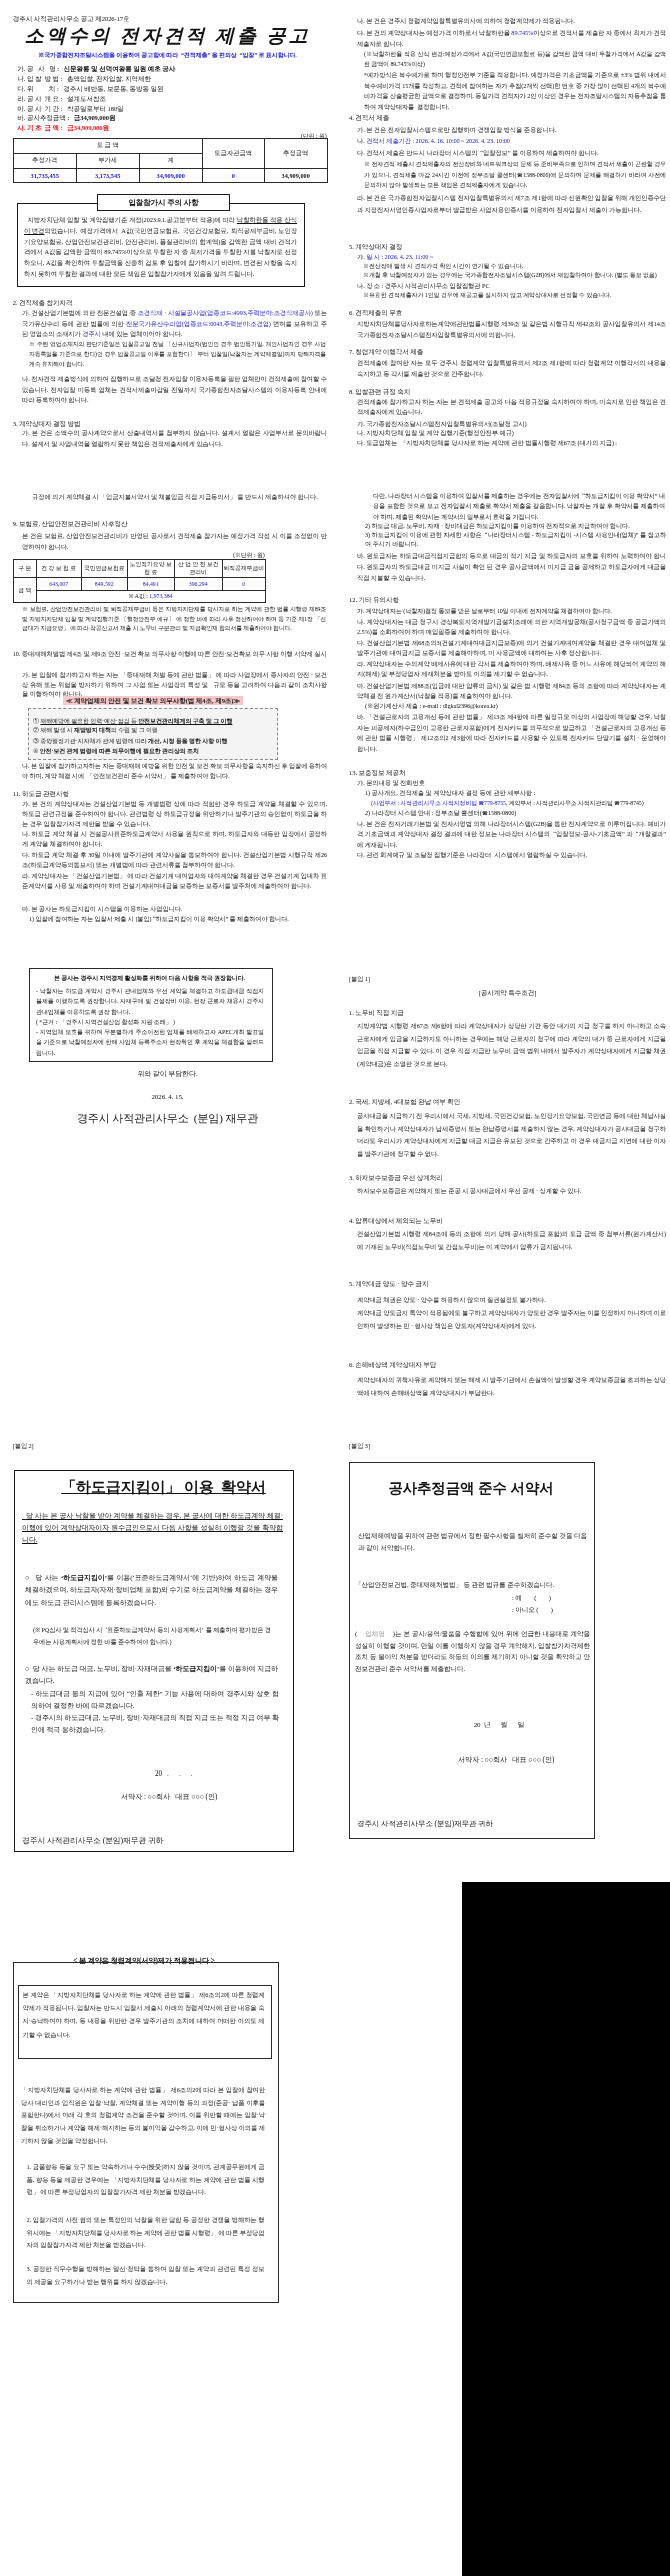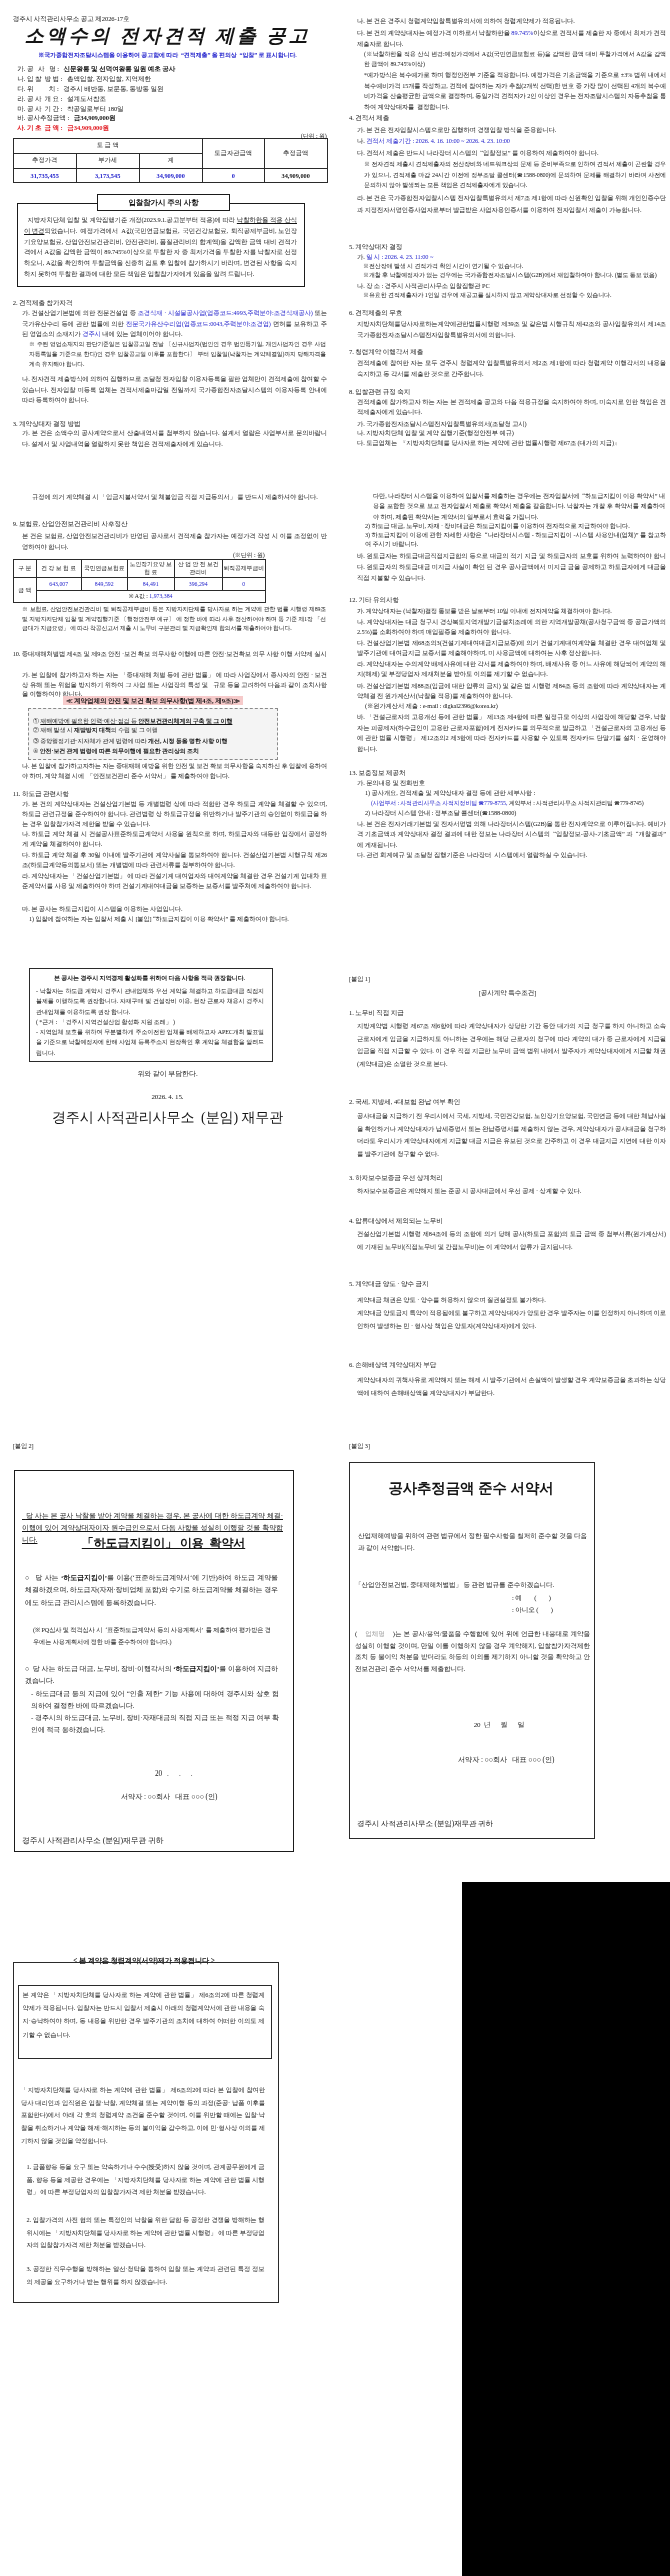--- a/index.html
+++ b/index.html
@@ -142,28 +142,28 @@
     <div class="blk j" style="left: 22px; top: 871px; width: 305px; line-height: 10px;"><span>라. 계약상대자는 「건설산업기본법」 에 따라 건설기계 대여업자와 대여계약을 체결한 경우 건설기계 임대차 표준계약서를 사용 및 제출하여야 하며 건설기계대여대금을 보증하는 보증서를 발주처에 제출하여야 합니다.</span></div>
     <div class="blk " style="left: 22px; top: 904px;"><span>마. 본 공사는 하도급지킴이 시스템을 이용하는 사업입니다.</span></div>
     <div class="blk j" style="left: 29px; top: 914px; width: 298px; font-size: 6.2px; line-height: 9.8px;"><span>1) 입찰에 참여하는 자는 입찰서 제출 시 [붙임] “하도급지킴이 이용 확약서” 를 제출하여야 합니다.</span></div>
     <div class="blk bx1" style="left: 29px; top: 968px; width: 242px; height: 92px;"></div>
     <div class="blk c" style="left: 33px; top: 973px; width: 233px; font-size: 6px;"><span class="b">본 공사는 경주시 지역경제 활성화를 위하여 다음 사항을 적극 권장합니다.</span></div>
     <div class="blk j" style="left: 36px; top: 986px; width: 228px; font-size: 6px; line-height: 10.4px;"><span>- 낙찰자는 하도급 계약시 경주시 관내업체와 우선 계약을 체결하고 하도급대금 직접지불제를 이행하도록 권장합니다. 자재구매 및 건설장비 이용, 현장 근로자 채용시 경주시 관내업체를 이용하도록 권장 합니다.</span></div>
     <div class="blk " style="left: 36px; top: 1017px; width: 228px; font-size: 6px; line-height: 10.4px;"><span>( *근거 :  「경주시 지역건설산업 활성화 지원 조례」 )</span></div>
     <div class="blk j" style="left: 36px; top: 1027px; width: 228px; font-size: 6px; line-height: 10.4px;"><span>- 지역업체 보호를 위하여 무분별하게 주소이전한 업체를 배제하고자 APEC개최 발표일을 기준으로 낙찰예정자에 한해 사업체 등록주소지 현장확인 후 계약을 체결함을 알려드립니다.</span></div>
     <div class="blk c" style="left: 0px; top: 1069px; width: 335px; font-size: 7px;"><span>위와 같이 부담한다.</span></div>
     <div class="blk c" style="left: 0px; top: 1092px; width: 335px; font-size: 7px;"><span>2026. 4. 15.</span></div>
-    <div class="blk c" style="left: 0px; top: 1111px; width: 335px; font-size: 14px; line-height: 14px;"><span>경주시 사적관리사무소  (분임) 재무관</span></div>
+    <div class="blk c" style="left: 0px; top: 1111px; width: 335px; font-size: 11px; line-height: 14px;"><span>경주시 사적관리사무소  (분임) 재무관</span></div>
     <div class="blk " style="left: 12.7px; top: 1441px;"><span>[붙임 2]</span></div>
     <div class="blk bx2" style="left: 14px; top: 1470px; width: 278px; height: 380px;"></div>
-    <div class="blk c" style="left: 14px; top: 1536px; width: 299px; font-size: 12px; line-height: 14px;"><span class="bu">「하도급지킴이」 이용  확약서</span></div>
+    <div class="blk c" style="left: 14px; top: 1480px; width: 299px; font-size: 15px; line-height: 14px;"><span class="bu">「하도급지킴이」 이용  확약서</span></div>
     <div class="blk j" style="left: 22px; top: 1510px; width: 261px; font-size: 7px; line-height: 12px; text-decoration: underline;"><span>  당 사는 본 공사 낙찰을 받아 계약을 체결하는 경우, 본 공사에 대한 하도급계약 체결·이행에 있어 계약상대자이자 원수급인으로서 다음 사항을 성실히 이행할 것을 확약합니다.</span></div>
     <div class="blk j" style="left: 25px; top: 1572px; width: 253px; font-size: 7px; line-height: 12.4px;"><span>○  당 사는 </span><span class="b">‘하도급지킴이’</span><span>를 이용(‘표준하도급계약서‘에 기반)하여 하도급 계약을 체결하겠으며, 하도급자(자재·장비업체 포함)와 수기로 하도급계약을 체결하는 경우에도 하도급 관리시스템에 등록하겠습니다.</span></div>
     <div class="blk " style="left: 33px; top: 1624px; width: 242px; font-size: 6.2px; line-height: 12px;"><span>(※ PQ심사 및 적격심사 시  ‘표준하도급계약서 등의 사용계획서’  를 제출하여 평가받은 경우에는 사용계획서에 정한 바를 준수하여야 합니다.)</span></div>
-    <div class="blk j" style="left: 25px; top: 1663px; width: 253px; font-size: 7px; line-height: 12.4px;"><span>○  당 사는 하도급 대금, 노무비, 장비·이행각서의 </span><span class="b">‘하도급지킴이’</span><span>를 이용하여 지급하겠습니다.</span></div>
+    <div class="blk j" style="left: 25px; top: 1663px; width: 253px; font-size: 7px; line-height: 12.4px;"><span>○  당 사는 하도급 대금, 노무비, 장비·자재대금을 </span><span class="b">‘하도급지킴이’</span><span>를 이용하여 지급하겠습니다.</span></div>
     <div class="blk j" style="left: 31px; top: 1688px; width: 248px; font-size: 7px; line-height: 12px;"><span>- 하도급대금 등의 지급에 있어 “인출 제한” 기능 사용에 대하여 경주시와 상호 협의하여 결정한 바에 따르겠습니다.</span></div>
     <div class="blk j" style="left: 31px; top: 1712px; width: 248px; font-size: 7px; line-height: 12px;"><span>- 경주시의 하도급대금, 노무비, 장비·자재대금의 직접 지급 또는 적정 지급 여부 확인에 적극 응하겠습니다.</span></div>
     <div class="blk " style="left: 155px; top: 1769px; font-size: 7.2px;"><span>20   .      .      .</span></div>
     <div class="blk " style="left: 121px; top: 1792px; font-size: 7.2px;"><span>서약자 : ○○회사   대표 ○○○ (인)</span></div>
     <div class="blk " style="left: 22px; top: 1836px; font-size: 7.8px;"><span>경주시 사적관리사무소 (분임)재무관 귀하</span></div>
     <div class="blk c bg" style="left: 23px; top: 1956px; width: 242px; font-size: 7.2px;"><span class="b">&lt; 본 계약은 청렴계약(서약)제가 적용됩니다 &gt;</span></div>
     <div class="blk bx1" style="left: 12.7px; top: 1962px; width: 264px; height: 339px;"></div>
     <div class="blk bx1" style="left: 18px; top: 1985px; width: 252px; height: 72px;"></div>
     <div class="blk j" style="left: 22.5px; top: 1988px; width: 242px; line-height: 13.2px;"><span>본 계약은 「지방자치단체를 당사자로 하는 계약에 관한 법률」 제6조의2에 따른 청렴계약제가 적용됩니다. 입찰자는 반드시 입찰서 제출시 아래의 청렴계약서에 관한 내용을 숙지·승낙하여야 하며, 동 내용을 위반한 경우 발주기관의 조치에 대하여 어떠한 이의도 제기할 수 없습니다.</span></div>
     <div class="blk j" style="left: 21px; top: 2084px; width: 244px; line-height: 12.7px;"><span>「지방자치단체를 당사자로 하는 계약에 관한 법률」 제6조의2에 따라 본 입찰에 참여한 당사 대리인과 임직원은 입찰·낙찰, 계약체결 또는 계약이행 등의 과정(준공· 납품 이후를 포함한다)에서 아래 각 호의 청렴계약 조건을 준수할 것이며, 이를 위반할 때에는 입찰·낙찰을 취소하거나 계약을 해제·해지하는 등의 불이익을 감수하고, 이에 민·형사상 이의를 제기하지 않을 것임을 약정합니다.</span></div>

